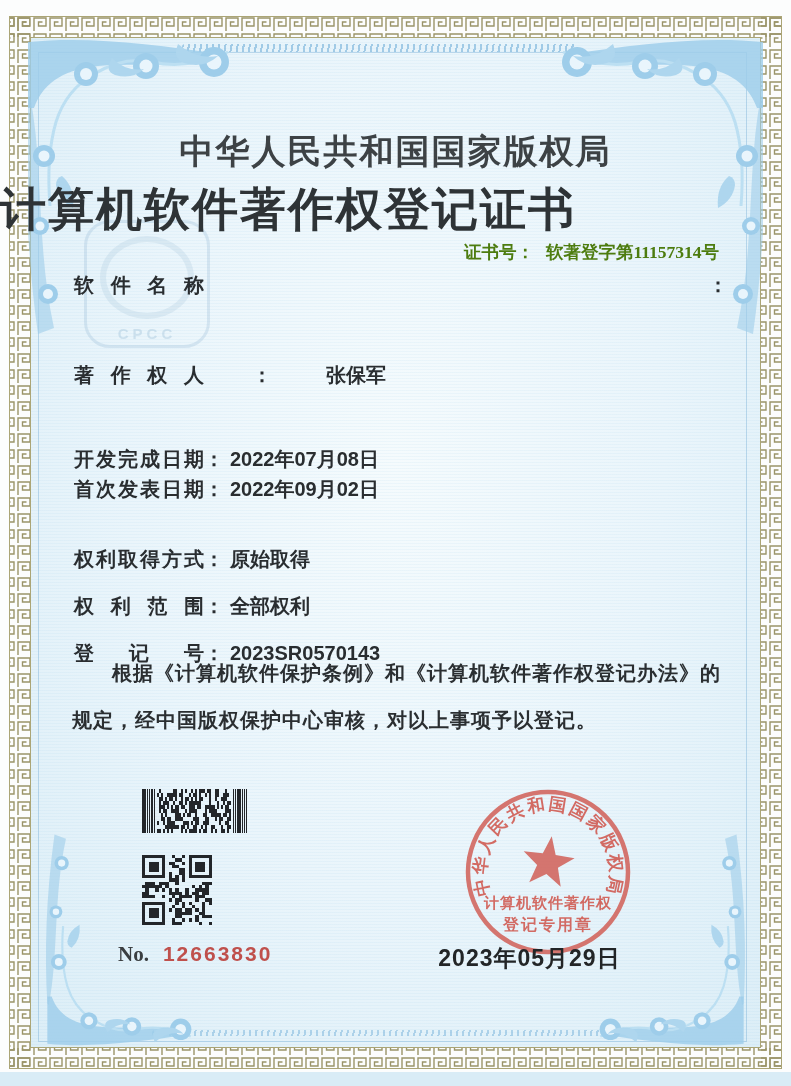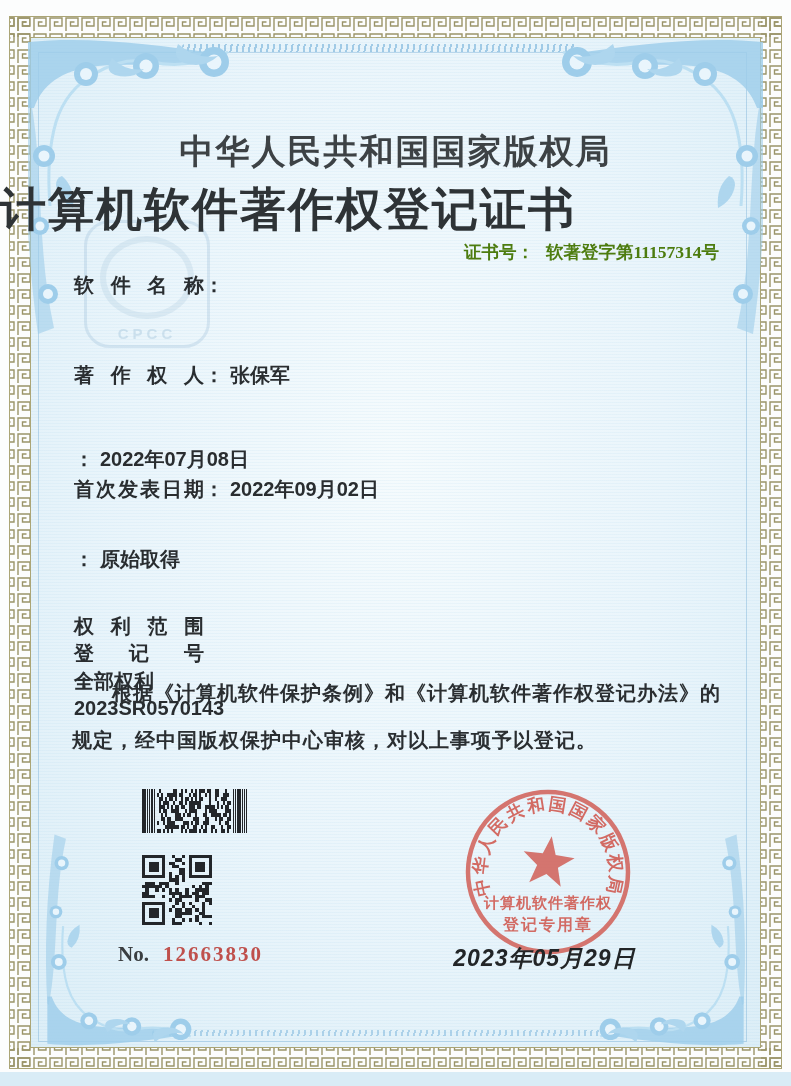--- a/index.html
+++ b/index.html
@@ -39,35 +39,35 @@
       font-family:"Liberation Serif","DejaVu Serif",serif;font-size:46px;font-weight:800;
       letter-spacing:2px;color:#2e3336;}
   .certno{position:absolute;right:72px;top:240px;z-index:4;
       font-family:"Liberation Serif","DejaVu Serif",serif;font-weight:700;font-size:17.5px;color:#4d7c0f;}
   .certno .v{margin-left:12px;}
   .row{position:absolute;left:74px;width:660px;display:flex;align-items:flex-start;z-index:4;
       font-size:20px;font-weight:700;color:#292d30;line-height:27.5px;}
   .flabel{flex:none;width:130px;text-align:justify;text-align-last:justify;}
   .colon{flex:none;margin-right:6px;}
   .fvalue{white-space:pre-line;}
-  .r-name{top:272px;} .r-author{top:362px;} .r-dev{top:446px;} .r-pub{top:476px;}
-  .r-acq{top:546px;} .r-scope{top:613px;flex-direction:column;} .r-reg{top:640px;flex-direction:column;}
-  .legal{position:absolute;left:72px;width:652px;top:670px;z-index:4;
+  .r-name{top:272px;justify-content:space-between;} .r-author{top:362px;gap:48px;} .r-dev{top:446px;} .r-pub{top:476px;}
+  .r-acq{top:546px;} .r-scope{top:593px;} .r-reg{top:640px;}
+  .legal{position:absolute;left:72px;width:652px;top:650px;z-index:4;
       font-size:20px;font-weight:600;line-height:47px;letter-spacing:1px;color:#2a2e31;
       white-space:pre-line;text-indent:2em;}
   
   .barcode{position:absolute;left:142px;top:789px;z-index:4;}
   .qrcode{position:absolute;left:142px;top:855px;z-index:4;}
   .noline{position:absolute;left:118px;top:942px;z-index:4;font-size:21px;}
   .no-label{font-family:"Liberation Serif","DejaVu Serif",serif;color:#3a3e41;font-weight:600;}
-  .no-digits{font-family:Liberation Serif, serif;color:#bf504c;
+  .no-digits{font-family:Liberation Sans, sans-serif;color:#bf504c;
       font-weight:700;letter-spacing:2px;margin-left:14px;}
   .seal{position:absolute;left:458px;top:784px;z-index:5;opacity:.88;}
-  .issue-date{position:absolute;left:452px;top:943px;width:185px;z-index:6;text-align:center;
-      font-size:23px;font-weight:700;color:#222527;letter-spacing:1px;font-style:italic;}
+  .issue-date{position:absolute;left:437px;top:943px;width:185px;z-index:6;text-align:center;
+      font-size:23px;font-weight:700;color:#222527;letter-spacing:1px;}
 </style>
 </head>
 <body>
 
 <div class="page">
 
   <div class="bg"></div>
   <div class="inner-line"></div>
   <div class="scan-band"></div>
 
@@ -140,29 +140,31 @@
   <div class="row r-name">
     <span class="flabel">软件名称</span>
       <span class="colon">：</span>
   </div>
   <div class="row r-author">
     <span class="flabel">著作权人</span>
       <span class="colon">：</span>
     <span class="fvalue">张保军</span>
   </div>
   <div class="row r-dev">
+    <span class="flabel">开发完成日期</span>
       <span class="colon">：</span>
     <span class="fvalue">2022年07月08日</span>
   </div>
   <div class="row r-pub">
     <span class="flabel">首次发表日期</span>
       <span class="colon">：</span>
     <span class="fvalue">2022年09月02日</span>
   </div>
   <div class="row r-acq">
+    <span class="flabel">权利取得方式</span>
       <span class="colon">：</span>
     <span class="fvalue">原始取得</span>
   </div>
   <div class="row r-scope">
     <span class="flabel">权利范围</span>
       <span class="colon">：</span>
     <span class="fvalue">全部权利</span>
   </div>
   <div class="row r-reg">
     <span class="flabel">登记号</span>

